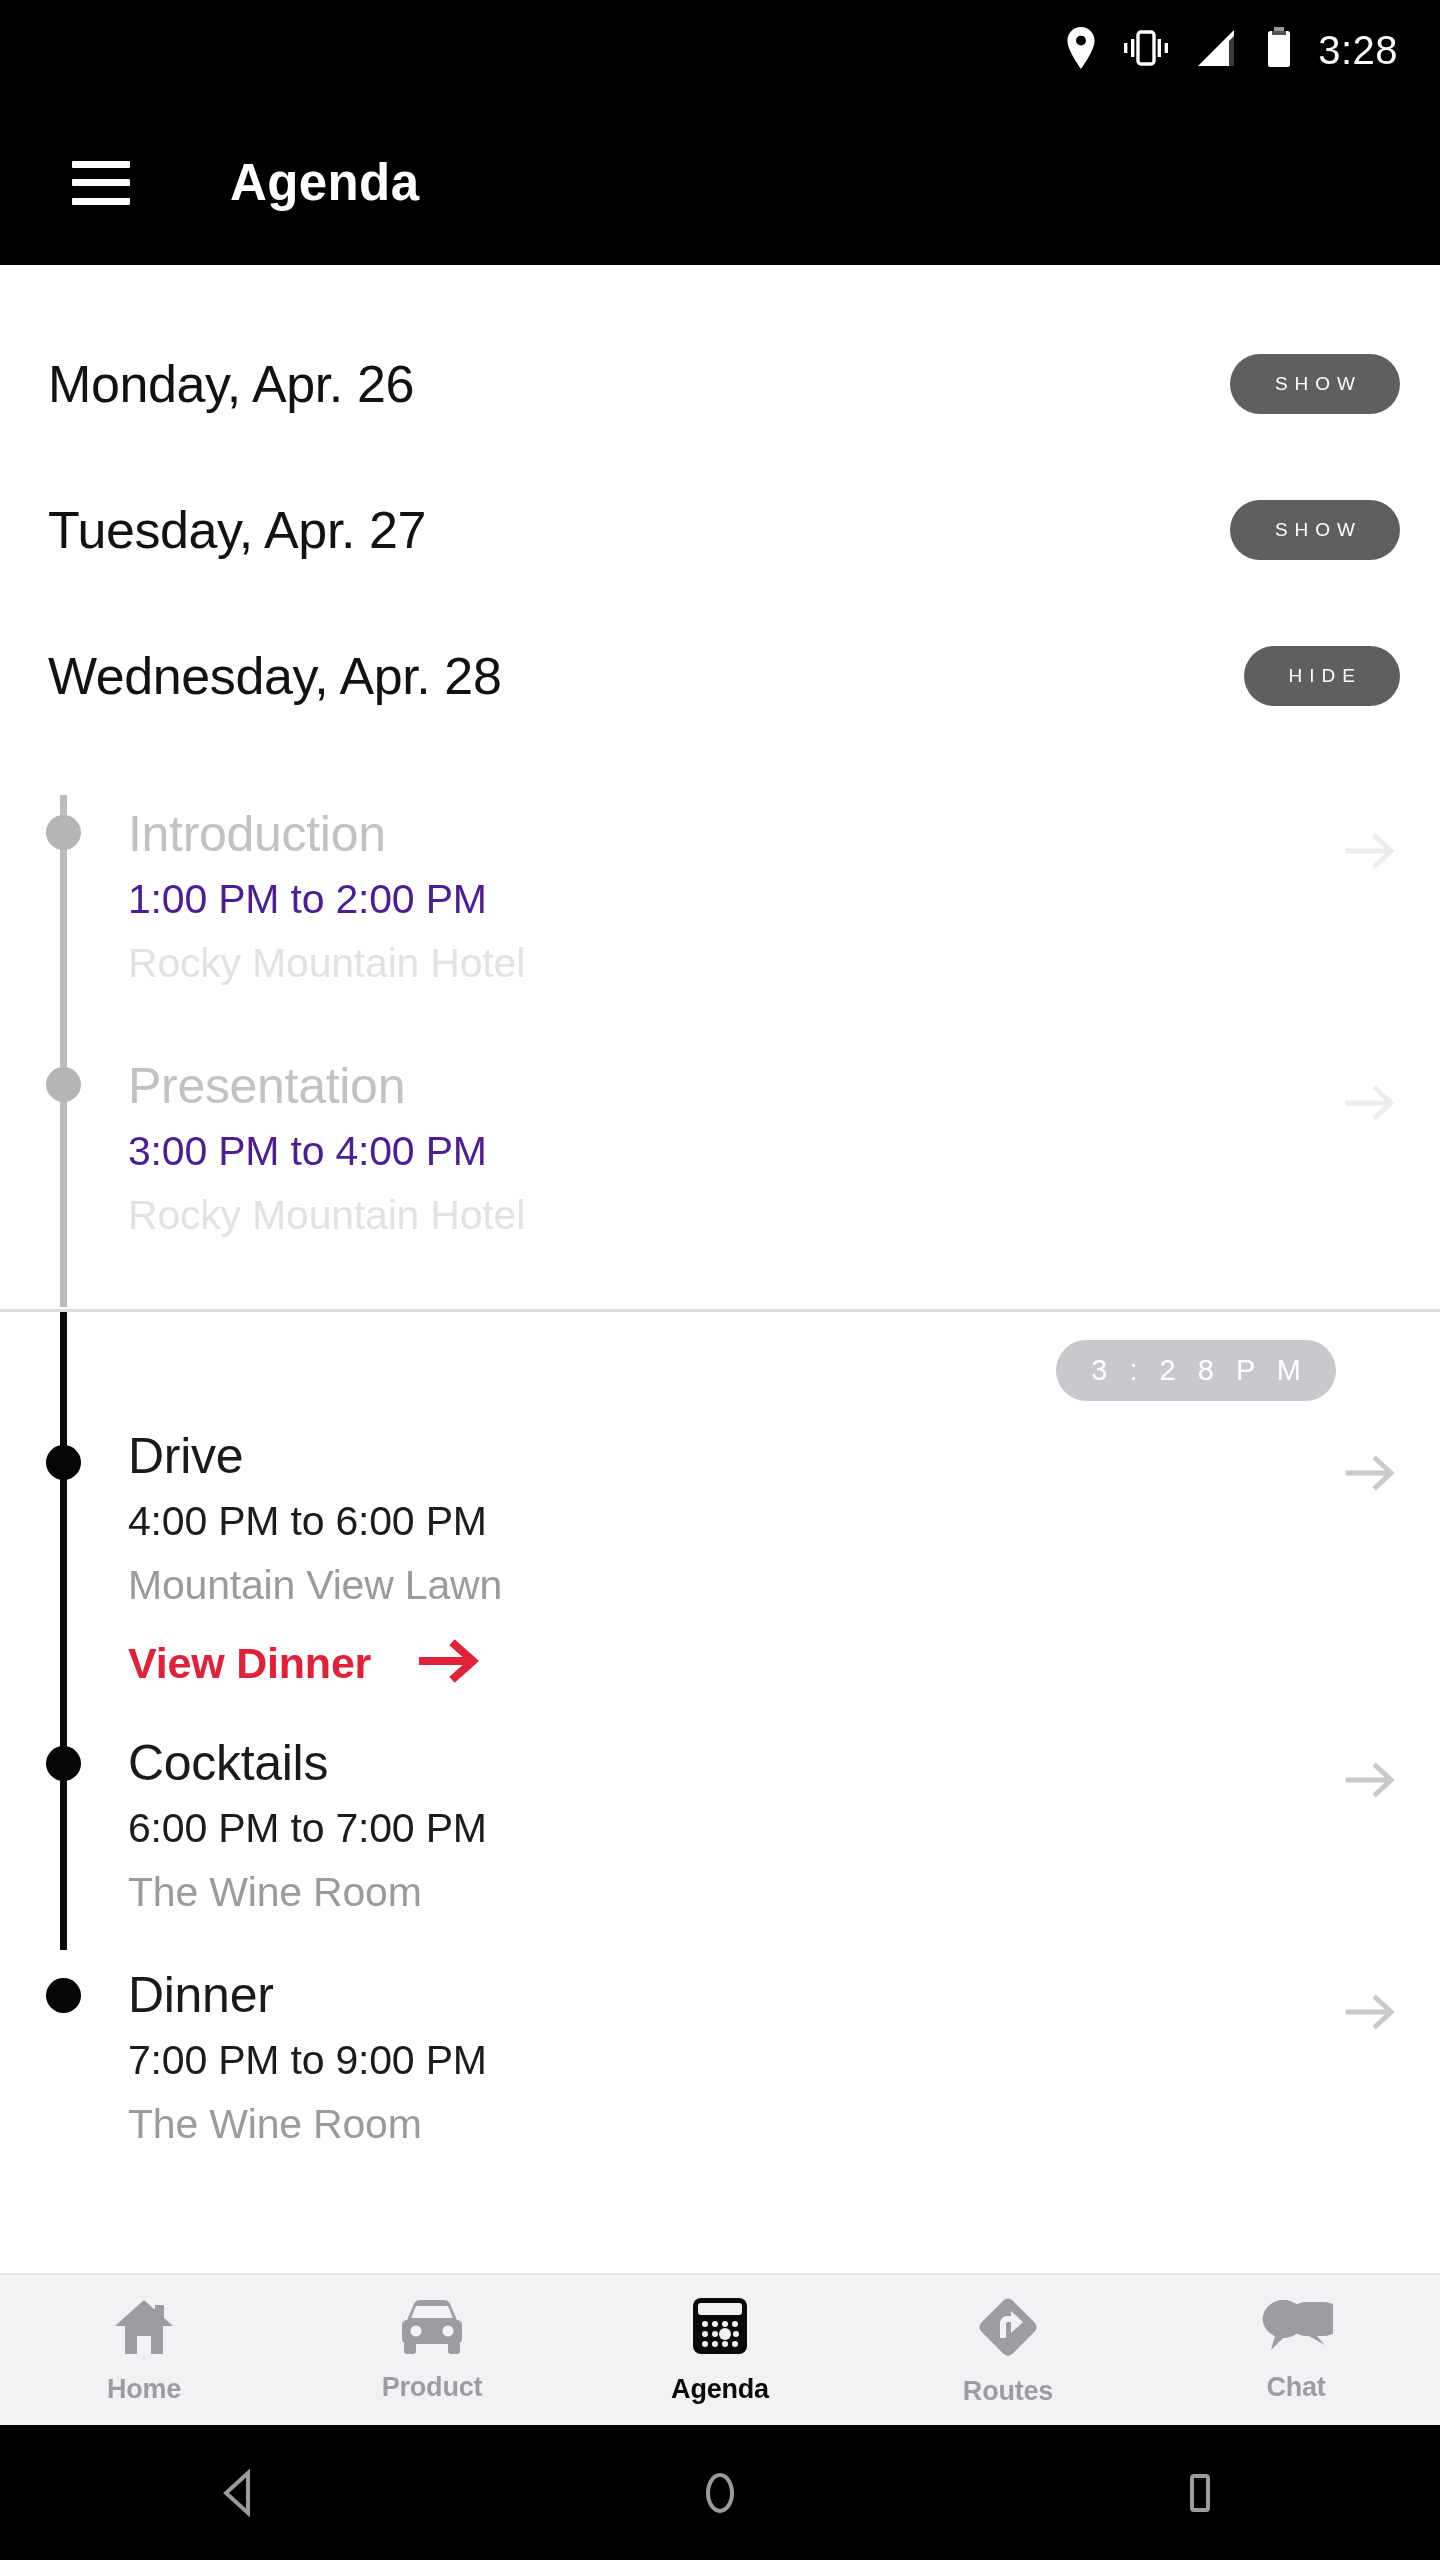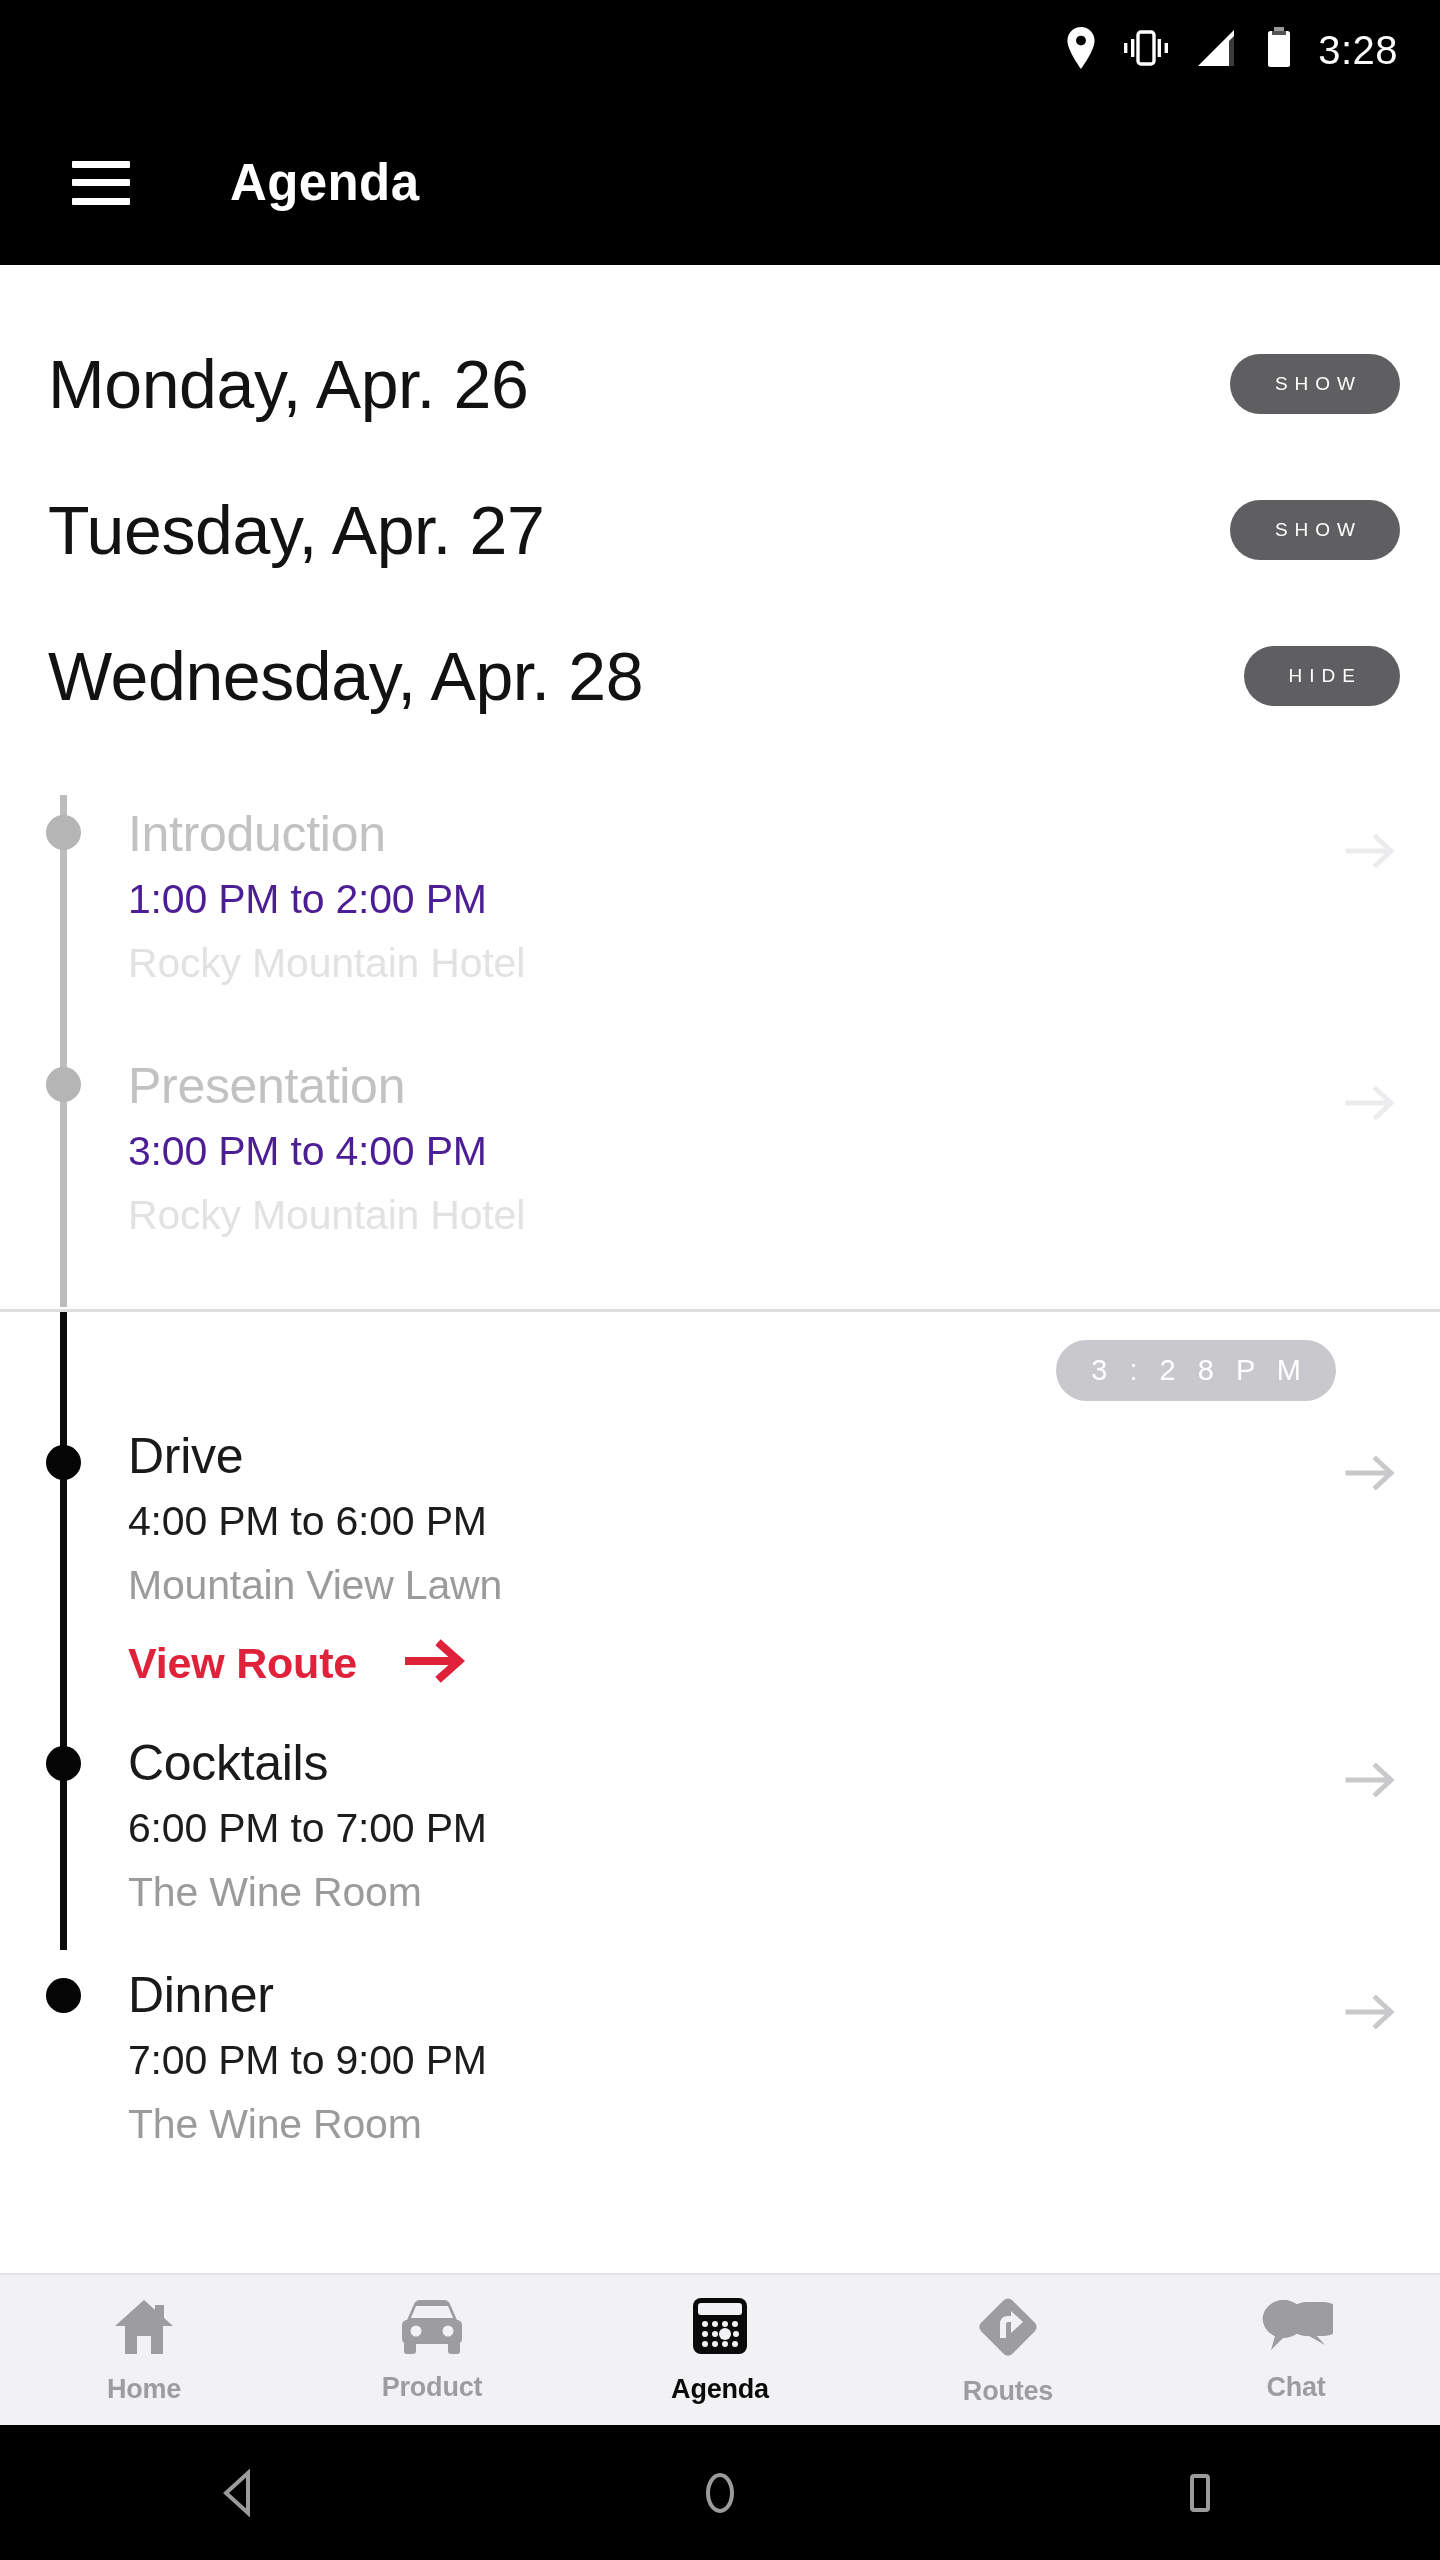--- a/index.html
+++ b/index.html
@@ -33,21 +33,21 @@
 
   
   .content { flex:1 1 auto; position:relative; background:#fff; overflow:hidden; }
 
   
   .day-row {
     display:flex; align-items:center; justify-content:space-between;
     padding:0 40px 0 48px;
     height:146px;
   }
-  .day-label { font-size:68px; color:#121212; font-weight:400; letter-spacing:-0.4px; white-space:nowrap; }
+  .day-label { font-size:52px; color:#121212; font-weight:400; letter-spacing:-0.4px; white-space:nowrap; }
   .pill-btn {
     background:#5f5f61; color:#fff; border:none; border-radius:48px;
     font-family:"Liberation Sans", sans-serif;
     font-size:19px; letter-spacing:7px; font-weight:400;
     padding:19px 38px 19px 45px; cursor:pointer; white-space:nowrap;
   }
 
   
   .timeline-wrap { position:relative; }
   .tl-line {
@@ -215,21 +215,21 @@
         <span class="now-badge">3 : 2 8   P M</span>
       </div>
 
       <div class="event" style="padding-top:28px;">
         <span class="dot active" style="top:44px;"></span>
         <div class="ev-body">
           <div class="ev-title">Drive</div>
           <div class="ev-time">4:00 PM to 6:00 PM</div>
           <div class="ev-place">Mountain View Lawn</div>
           <div class="route-link">
-            <span class="route-text">View Route</span>
+            <span class="route-text">View Dinner</span>
             <span>
               <svg width="62" height="46" viewBox="0 0 62 46">
                   <path d="M3 23 H52 M36 7 L54 23 L36 39" stroke="#e0213a" stroke-width="8" fill="none" stroke-linecap="square"></path>
                 </svg>
             </span>
           </div>
         </div>
         <span class="ev-arrow">
           <svg width="56" height="44" viewBox="0 0 56 44">
               <path d="M4 22 H46 M32 8 L47 22 L32 36" stroke="#c9c9cb" stroke-width="5" fill="none" stroke-linecap="square"></path>

